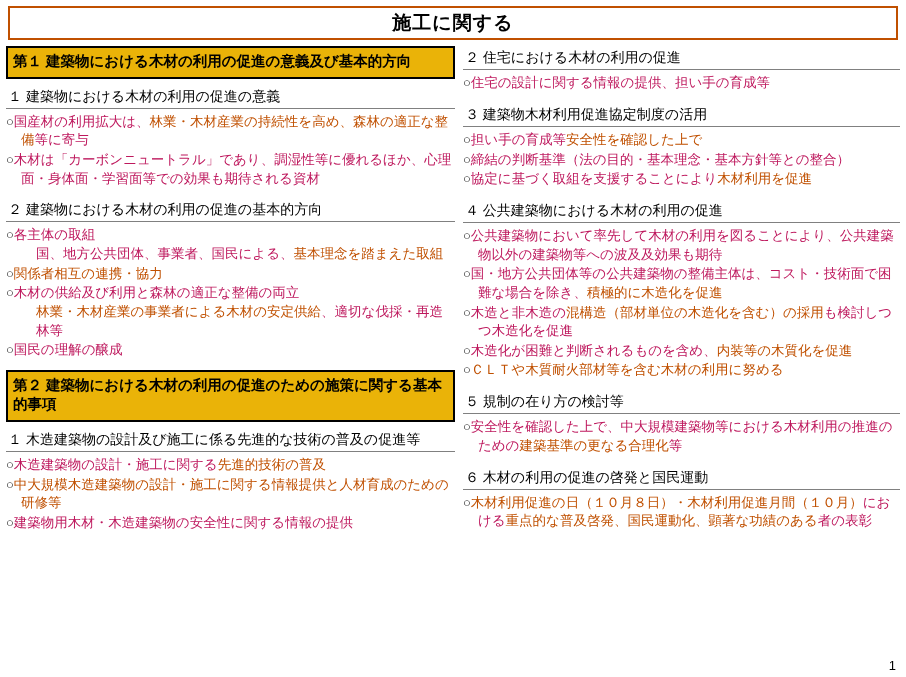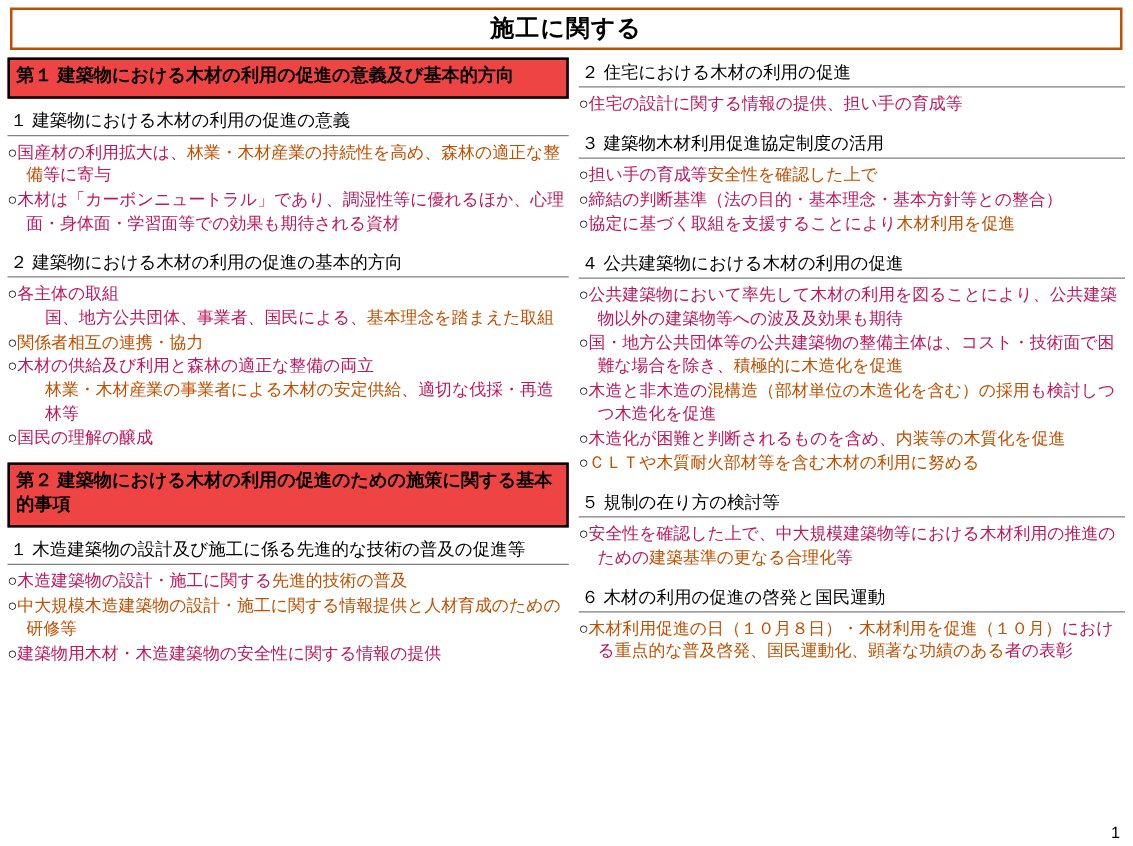--- a/index.html
+++ b/index.html
@@ -30,21 +30,21 @@
   }
   
   .cols{display:flex;gap:8px;align-items:flex-start;}
   .col{width:446px;}
   .col.left{width:452px;}
   .col.right{width:440px;}
 
   
   .chapter{
     border:2px solid #000;
-    background:#ef4444;
+    background:#eab308;
     font-size:14.5px;font-weight:bold;
     padding:4px 5px 5px 5px;
     line-height:1.35;
     margin-bottom:6px;
   }
   
   .section{
     font-size:14px;
     padding:2px 2px 3px 2px;
     border-bottom:1.5px solid #808080;
@@ -126,21 +126,21 @@
             <li><span class="mk">○</span><span class="bk">木造と非木造の</span><span class="hl">混構造（部材単位の木造化を含む）の採用</span><span class="bk">も検討しつつ木造化を促進</span></li>
             <li><span class="mk">○</span><span class="bk">木造化が困難と判断されるものを含め、</span><span class="hl">内装等の木質化を促進</span></li>
             <li><span class="mk">○</span><span class="hl">ＣＬＴや木質耐火部材等を含む木材の利用に努める</span></li>
           </ul>
           <div class="section">５ 規制の在り方の検討等</div>
           <ul class="bullets">
             <li><span class="mk">○</span><span class="bk">安全性を確認した上で、中大規模建築物等における木材利用の推進のための</span><span class="hl">建築基準の更なる</span><span class="hl">合理化</span><span class="bk">等</span></li>
           </ul>
           <div class="section">６ 木材の利用の促進の啓発と国民運動</div>
           <ul class="bullets">
-            <li><span class="mk">○</span><span class="hl">木材利用促進の日（１０月８日）・木材利用を促進（１０月）</span><span class="bk">における</span><span class="hl">重点的な普及啓発、国民運動化、顕著な功績のある</span><span class="bk">者の表彰</span></li>
+            <li><span class="mk">○</span><span class="hl">木材利用促進の日（１０月８日）・木材利用促進月間（１０月）</span><span class="bk">における</span><span class="hl">重点的な普及啓発、国民運動化、顕著な功績のある</span><span class="bk">者の表彰</span></li>
           </ul>
         </div>
     </div>
 
   </div>
 
   <div class="pagenum">1</div>
 </div>
 
 </body></html>

